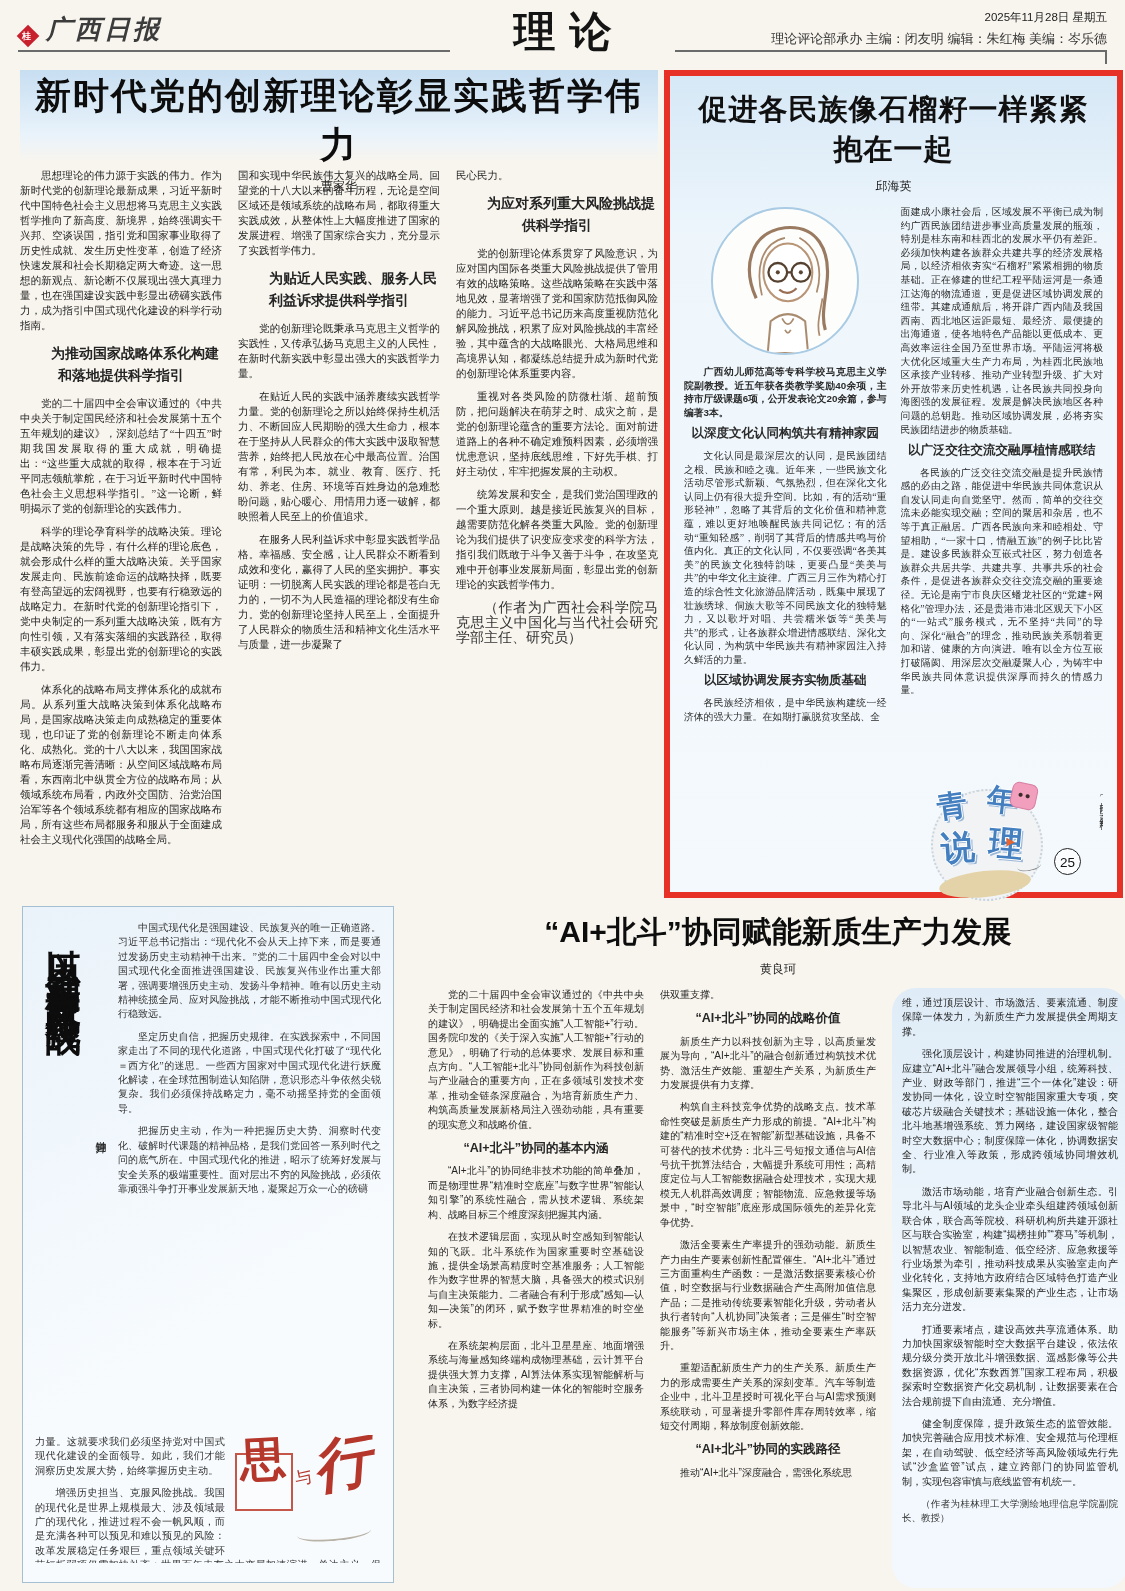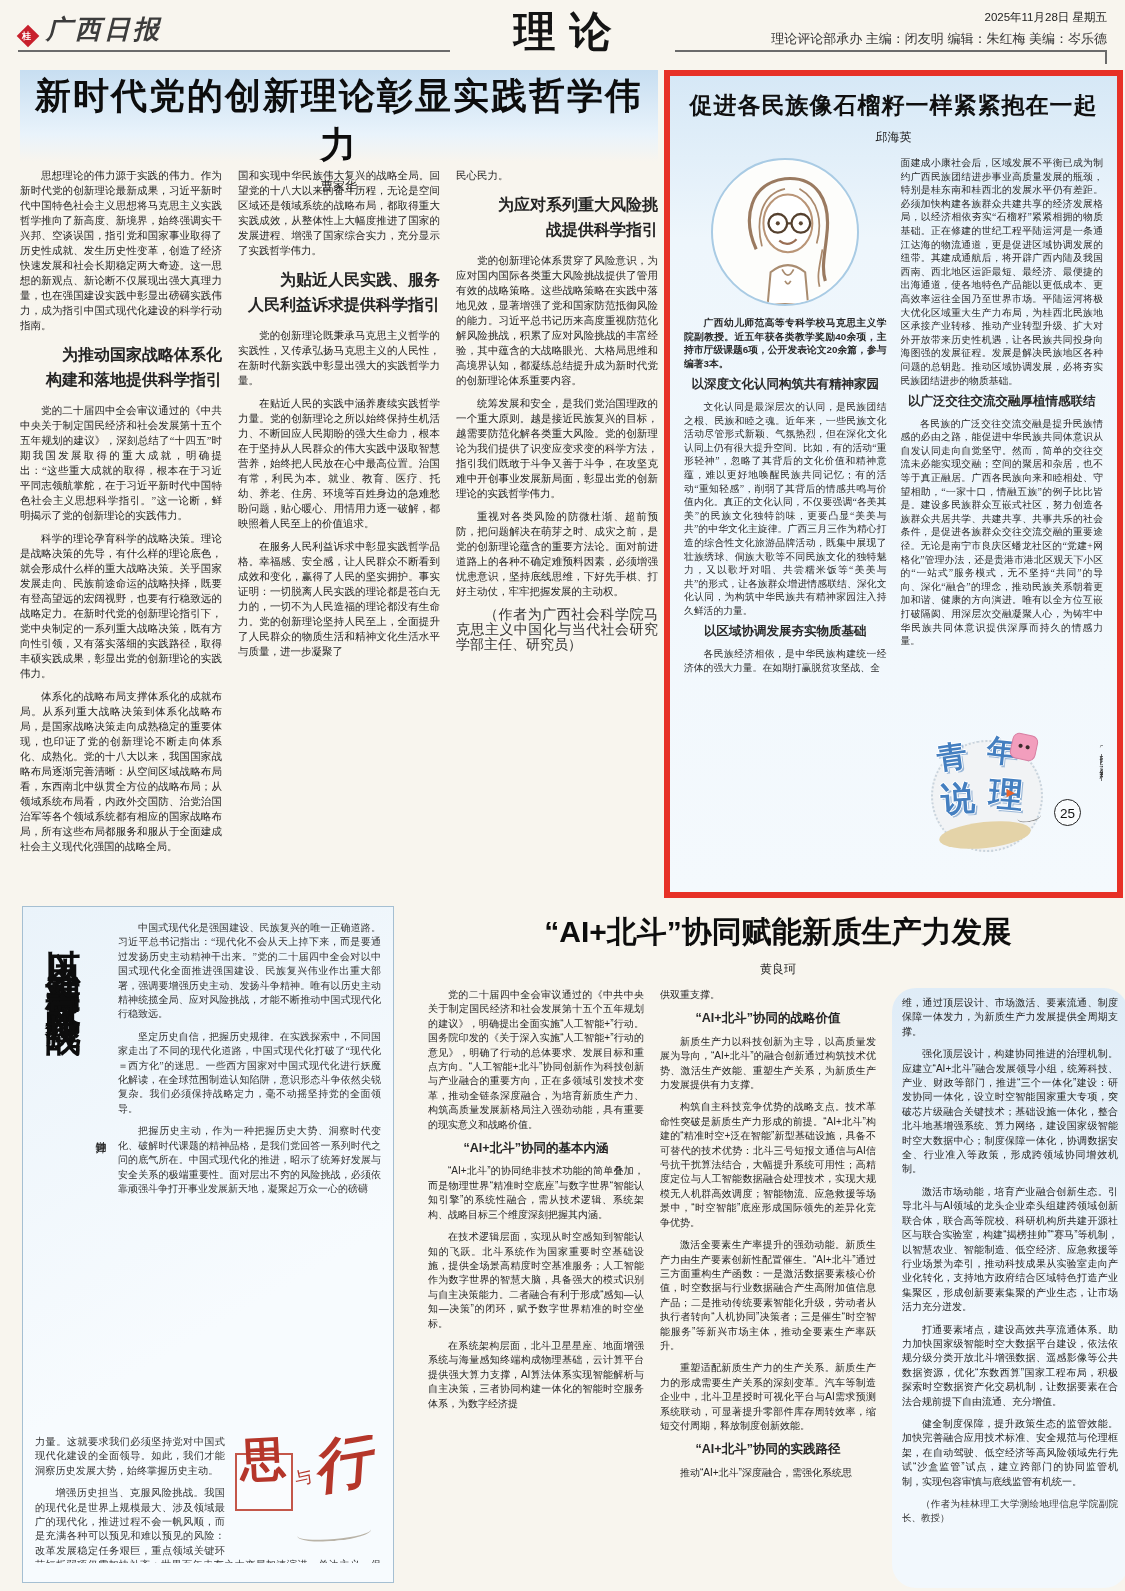--- a/index.html
+++ b/index.html
@@ -28,26 +28,26 @@
   .subhead{font-family:"Liberation Sans",sans-serif;font-weight:700;}
   
   .tla{position:absolute;left:20px;top:70px;width:638px;height:828px;}
   .tla-band{height:92px;background:linear-gradient(180deg,#c7def1 0%,#e9f3fb 70%,rgba(255,255,255,0) 100%);
             text-align:center;padding-top:2px;}
   .tla-title{font-family:"Liberation Sans",sans-serif;font-weight:900;font-size:36px;
              letter-spacing:2px;color:#0d0d0d;margin:0;}
   .byline{font-size:12px;color:#222;text-align:center;margin:8px 0 0;}
   .tla-cols{display:flex;gap:16px;height:722px;overflow:hidden;margin-top:6px;}
   .tla-col{flex:1;font-size:10.5px;line-height:15px;color:#242424;overflow:hidden;}
-  .tla-col .subhead{font-size:16px;line-height:1.55;margin:10px 0;text-indent:2em;text-align:right;}
+  .tla-col .subhead{font-size:14px;line-height:1.55;margin:10px 0;text-indent:2em;text-align:center;}
   .author-note{font-size:14px;color:#333;margin-top:6px;text-align:justify;text-indent:2em;}
   
   .redbox{position:absolute;left:664px;top:70px;width:459px;height:828px;border:6px solid #e73127;
           background:linear-gradient(180deg,#d6e8f6 0%,#eef6fc 20%,#f4f9fd 100%);padding:8px 14px;}
-  .rb-title{font-family:"Liberation Sans",sans-serif;font-weight:800;font-size:23px;text-align:center;
+  .rb-title{font-family:"Liberation Sans",sans-serif;font-weight:800;font-size:29px;text-align:center;
             margin:6px 0 0;color:#101010;letter-spacing:1px;}
   .rb-cols{display:flex;gap:14px;height:700px;overflow:hidden;margin-top:10px;position:relative;}
   .rb-col{flex:1;font-size:9.8px;line-height:13.6px;color:#2b2b2b;overflow:hidden;position:relative;}
   .rb-col .subhead{font-size:12.5px;text-align:center;margin:8px 0;text-indent:0;}
   .portrait{width:148px;height:148px;border-radius:50%;border:2px solid #a9cbe4;background:#fefefc;
             margin:2px auto 10px;overflow:hidden;}
   .bio{font-family:"Liberation Sans",sans-serif;font-weight:700;}
   .intro{color:#333;}
   .illus-credit{position:absolute;right:-8px;bottom:88px;writing-mode:vertical-rl;font-size:10px;
                 letter-spacing:3px;color:#333;}
@@ -135,22 +135,22 @@
         <p class="bp" style="text-indent:0;">国和实现中华民族伟大复兴的战略全局。回望党的十八大以来的奋斗历程，无论是空间区域还是领域系统的战略布局，都取得重大实践成效，从整体性上大幅度推进了国家的发展进程、增强了国家综合实力，充分显示了实践哲学伟力。</p>
         <div class="subhead">为贴近人民实践、服务人民利益诉求提供科学指引</div>
         <p class="bp">党的创新理论既秉承马克思主义哲学的实践性，又传承弘扬马克思主义的人民性，在新时代新实践中彰显出强大的实践哲学力量。</p>
         <p class="bp">在贴近人民的实践中涵养赓续实践哲学力量。党的创新理论之所以始终保持生机活力、不断回应人民期盼的强大生命力，根本在于坚持从人民群众的伟大实践中汲取智慧营养，始终把人民放在心中最高位置。治国有常，利民为本。就业、教育、医疗、托幼、养老、住房、环境等百姓身边的急难愁盼问题，贴心暖心、用情用力逐一破解，都映照着人民至上的价值追求。</p>
         <p class="bp">在服务人民利益诉求中彰显实践哲学品格。幸福感、安全感，让人民群众不断看到成效和变化，赢得了人民的坚实拥护。事实证明：一切脱离人民实践的理论都是苍白无力的，一切不为人民造福的理论都没有生命力。党的创新理论坚持人民至上，全面提升了人民群众的物质生活和精神文化生活水平与质量，进一步凝聚了</p>
       </div>
       <div class="tla-col">
         <p class="bp" style="text-indent:0;">民心民力。</p>
         <div class="subhead">为应对系列重大风险挑战提供科学指引</div>
         <p class="bp">党的创新理论体系贯穿了风险意识，为应对国内国际各类重大风险挑战提供了管用有效的战略策略。这些战略策略在实践中落地见效，显著增强了党和国家防范抵御风险的能力。习近平总书记历来高度重视防范化解风险挑战，积累了应对风险挑战的丰富经验，其中蕴含的大战略眼光、大格局思维和高境界认知，都凝练总结提升成为新时代党的创新理论体系重要内容。</p>
+        <p class="bp">重视对各类风险的防微杜渐、超前预防，把问题解决在萌芽之时、成灾之前，是党的创新理论蕴含的重要方法论。面对前进道路上的各种不确定难预料因素，必须增强忧患意识，坚持底线思维，下好先手棋、打好主动仗，牢牢把握发展的主动权。</p>
         <p class="bp">统筹发展和安全，是我们党治国理政的一个重大原则。越是接近民族复兴的目标，越需要防范化解各类重大风险。党的创新理论为我们提供了识变应变求变的科学方法，指引我们既敢于斗争又善于斗争，在攻坚克难中开创事业发展新局面，彰显出党的创新理论的实践哲学伟力。</p>
-        <p class="bp">重视对各类风险的防微杜渐、超前预防，把问题解决在萌芽之时、成灾之前，是党的创新理论蕴含的重要方法论。面对前进道路上的各种不确定难预料因素，必须增强忧患意识，坚持底线思维，下好先手棋、打好主动仗，牢牢把握发展的主动权。</p>
         <p class="author-note">（作者为广西社会科学院马克思主义中国化与当代社会研究学部主任、研究员）</p>
       </div>
     </div>
   </div>
 
   <div class="redbox">
     <h2 class="rb-title">促进各民族像石榴籽一样紧紧抱在一起</h2>
     <div class="byline">邱海英</div>
     <div class="rb-cols">
       <div class="rb-col">

